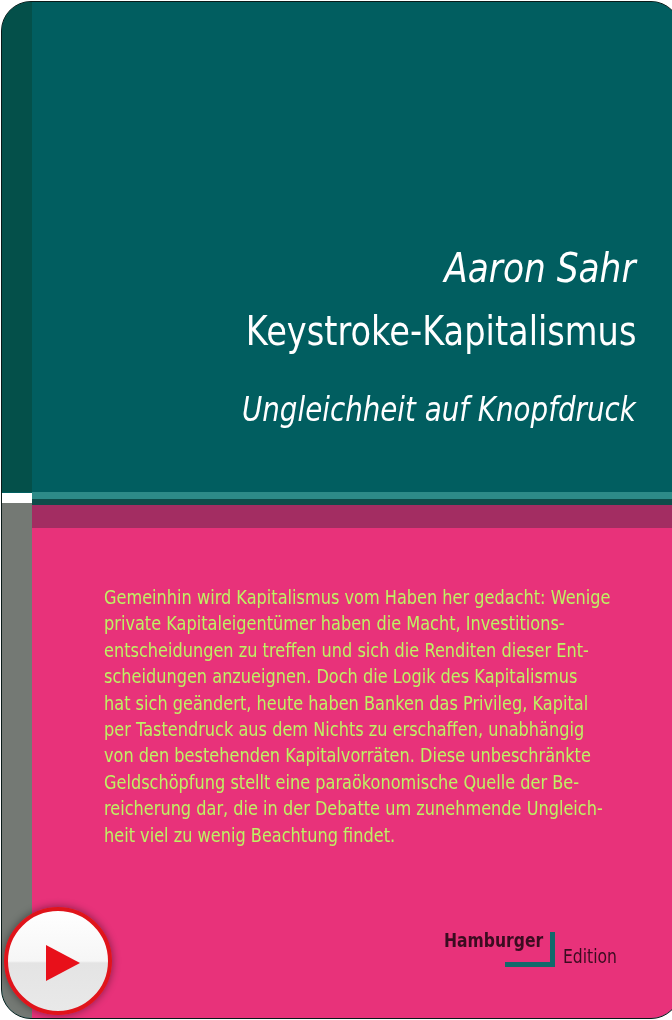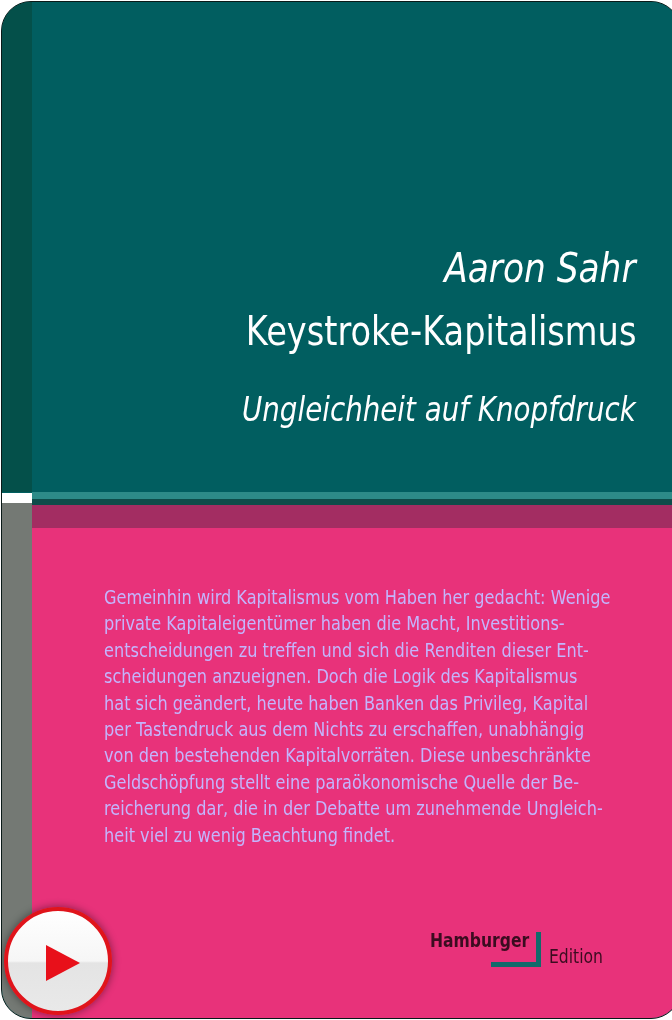--- a/index.html
+++ b/index.html
@@ -32,25 +32,25 @@
   }
   .subtitle {
     position: absolute; right: 44px; top: 388px;
     font-family: "DejaVu Sans", sans-serif; font-style: italic; font-size: 33px; color: #ffffff;
     white-space: nowrap; transform: scaleX(0.84); transform-origin: right center;
   }
 
   .blurb {
     position: absolute; left: 102px; top: 582px; width: 540px;
     font-family: "DejaVu Sans", sans-serif; font-size: 19px; line-height: 26.4px;
-    color: #c4b5fd;
+    color: #bef264;
   }
   .blurb .line { display: block; white-space: nowrap; transform: scaleX(0.85); transform-origin: left center; }
 
-  .logo { position: absolute; left: 428px; top: 926px; width: 190px; height: 45px; }
+  .logo { position: absolute; left: 442px; top: 926px; width: 190px; height: 45px; }
   .logo-hamburger {
     position: absolute; left: 0; top: 0;
     font-family: "DejaVu Sans", sans-serif; font-size: 20px; color: #3b0c20; white-space: nowrap;
     transform: scaleX(0.78); transform-origin: left center; font-weight: bold;
   }
   .logo-edition {
     position: absolute; left: 119px; top: 16px;
     font-family: "DejaVu Sans", sans-serif; font-size: 20px; color: #3b0c20; white-space: nowrap;
     transform: scaleX(0.78); transform-origin: left center;
   }

